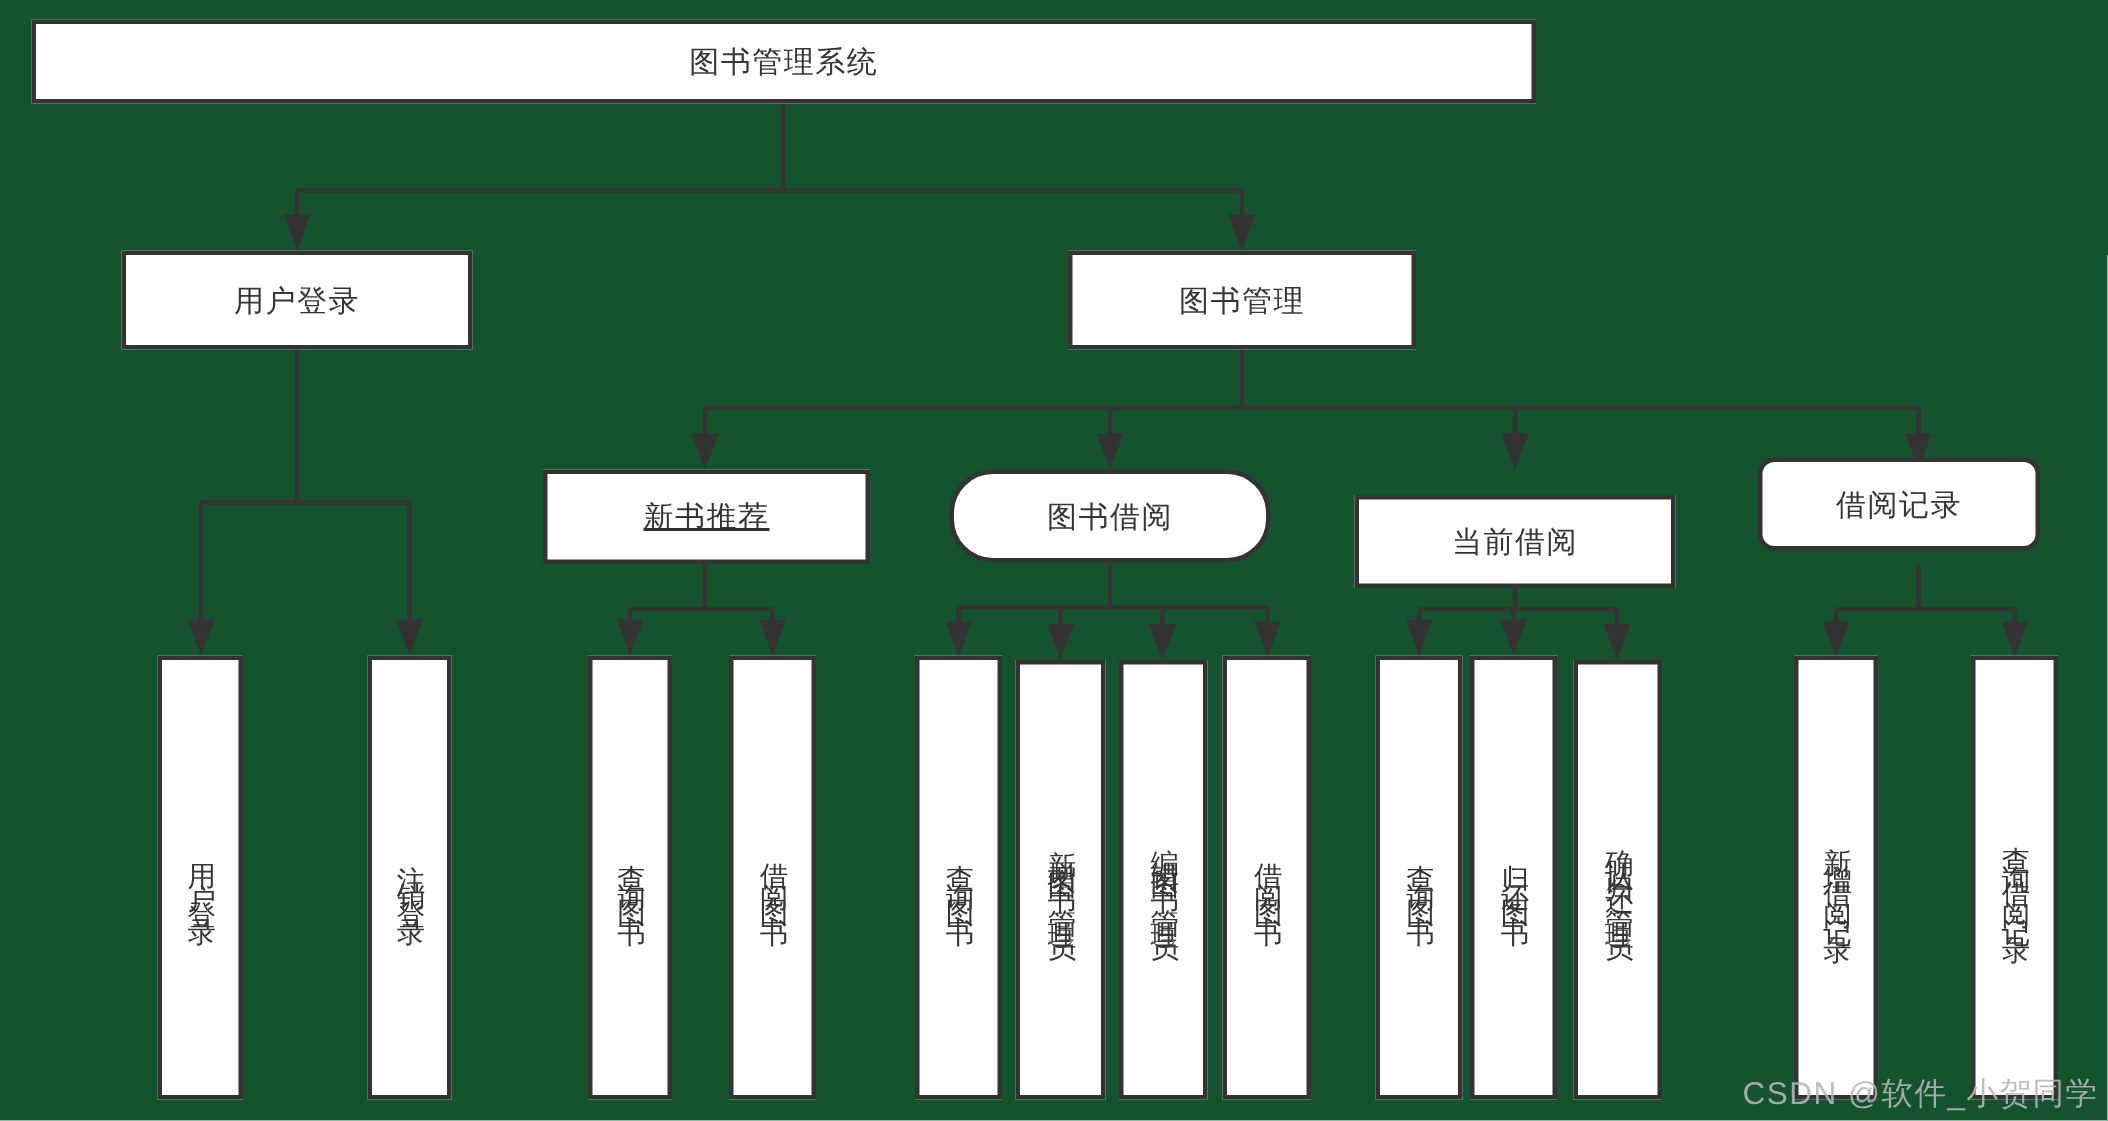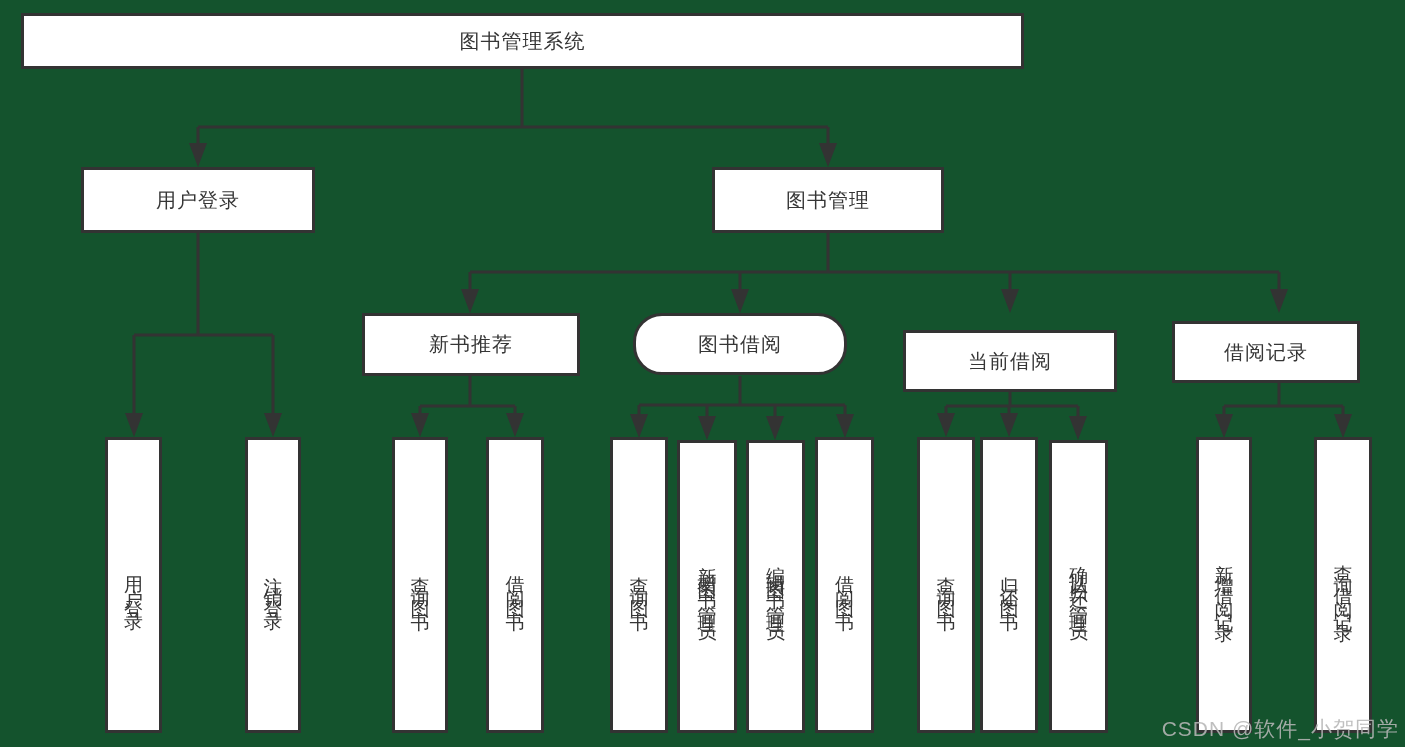--- a/index.html
+++ b/index.html
@@ -80,30 +80,30 @@
     <span class="hlabel">图书管理系统</span>
   </div>
 
   <div class="node" style="left:81px; top:167px; width:234px; height:66px;">
     <span class="hlabel">用户登录</span>
   </div>
   <div class="node" style="left:712px; top:167px; width:232px; height:66px;">
     <span class="hlabel">图书管理</span>
   </div>
 
-  <div class="node" style="left:362px; top:313px; width:218px; height:63px;">
+  <div class="node" style="left:362px; top:313px; width:218px; height:63px;text-decoration:underline;">
     <span class="hlabel">新书推荐</span>
   </div>
   <div class="node" style="left:633px; top:313px; width:214px; height:62px;border-radius:29px;">
     <span class="hlabel">图书借阅</span>
   </div>
   <div class="node" style="left:903px; top:330px; width:214px; height:62px;">
     <span class="hlabel">当前借阅</span>
   </div>
-  <div class="node" style="left:1172px; top:321px; width:188px; height:62px;">
+  <div class="node" style="left:1172px; top:305px; width:188px; height:62px;border-radius:11px;">
     <span class="hlabel">借阅记录</span>
   </div>
 
   <div class="node" style="left:105px; top:437px; width:57px; height:296px;">
     <span class="vlabel">用户登录</span>
   </div>
   <div class="node" style="left:245px; top:437px; width:56px; height:296px;">
     <span class="vlabel">注销登录</span>
   </div>
   <div class="node" style="left:392px; top:437px; width:56px; height:296px;">

